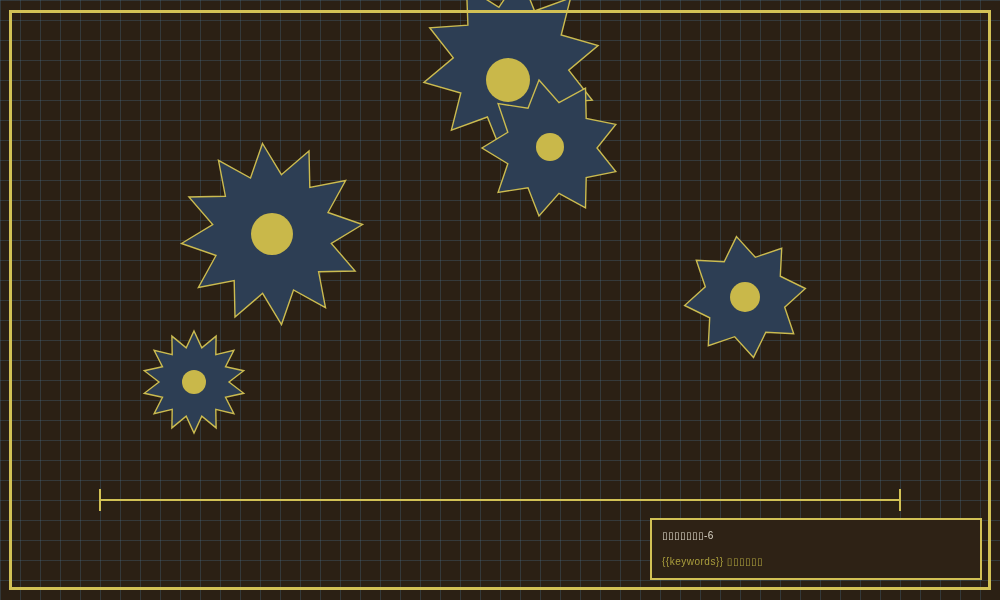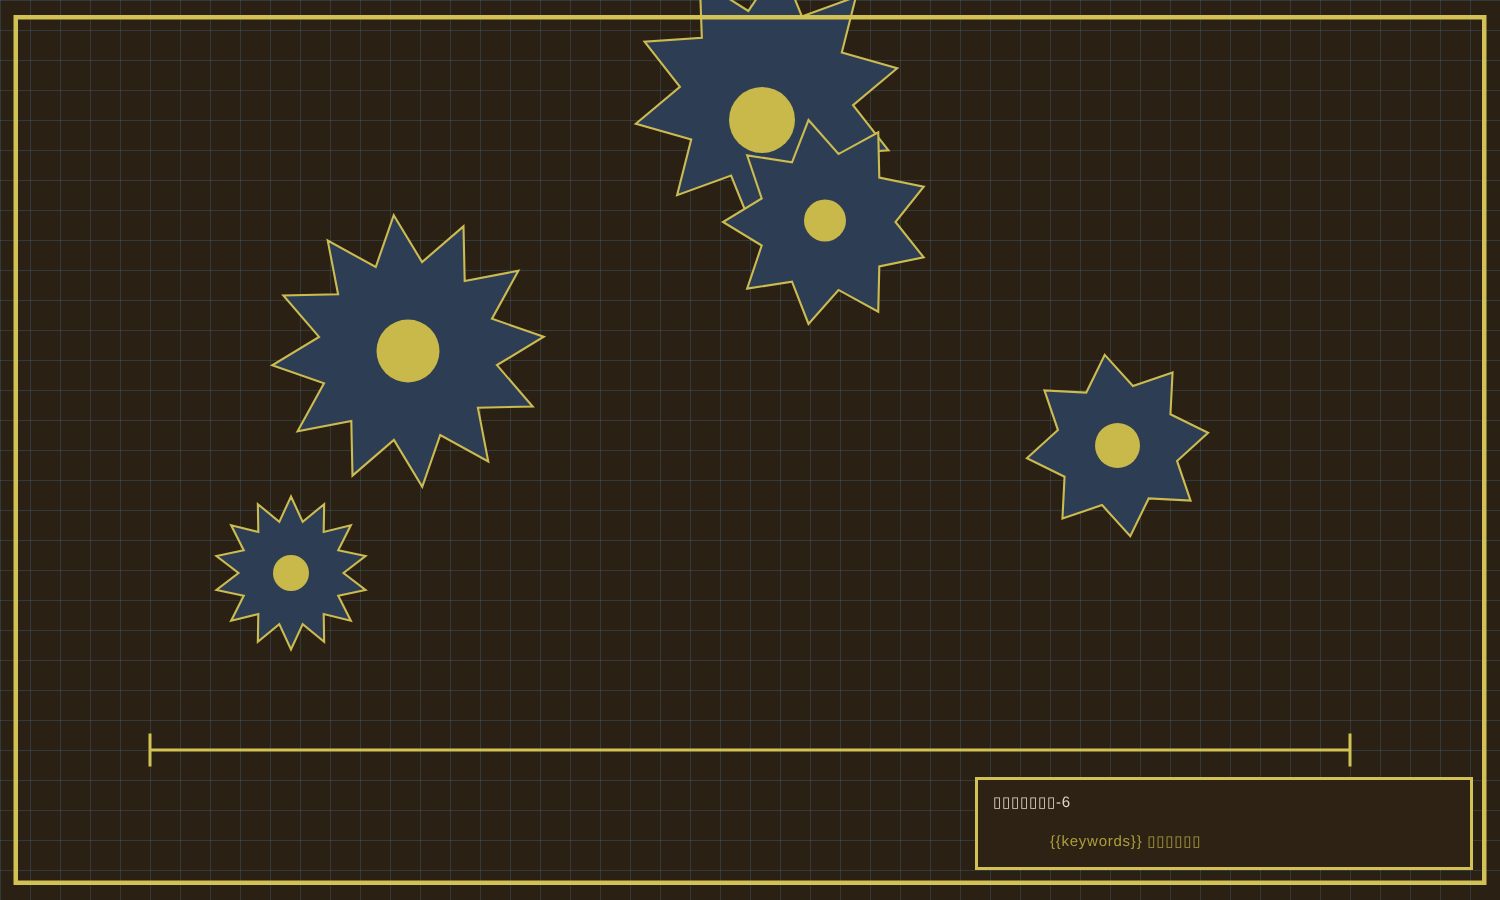--- a/index.html
+++ b/index.html
@@ -64,16 +64,16 @@
     </svg>
 
   <div id="frame-border" style="border-color: rgb(210, 193, 85);"></div>
 
   <div class="timeline-part" id="timeline-track" style="left: 100px; top: 499px; width: 800px; height: 2px; background: rgb(210, 193, 85);"></div>
   <div class="timeline-part" id="timeline-start-cap" style="left: 99px; top: 489px; width: 2px; height: 22px; background: rgb(210, 193, 85);"></div>
   <div class="timeline-part" id="timeline-end-cap" style="left: 899px; top: 489px; width: 2px; height: 22px; background: rgb(210, 193, 85);"></div>
 
   <div id="info-panel" style="border-color: rgb(210, 193, 85); background-color: rgb(46, 34, 21);">
     <div class="line1" style="color: rgb(221, 216, 202);">▯▯▯▯▯▯▯-6</div>
-    <div class="line2" style="color: rgb(171, 159, 61); margin-left: 38px;">{{keywords}} ▯▯▯▯▯▯</div>
+    <div class="line2" style="color: rgb(171, 159, 61);">{{keywords}} ▯▯▯▯▯▯</div>
   </div>
 
 </div>
 
 </body></html>

